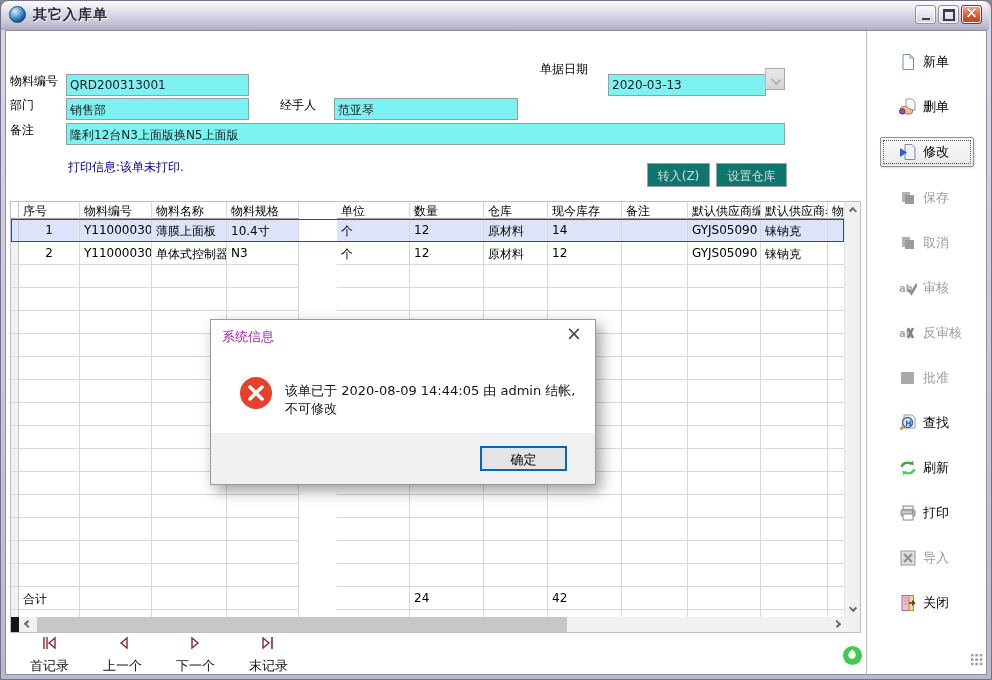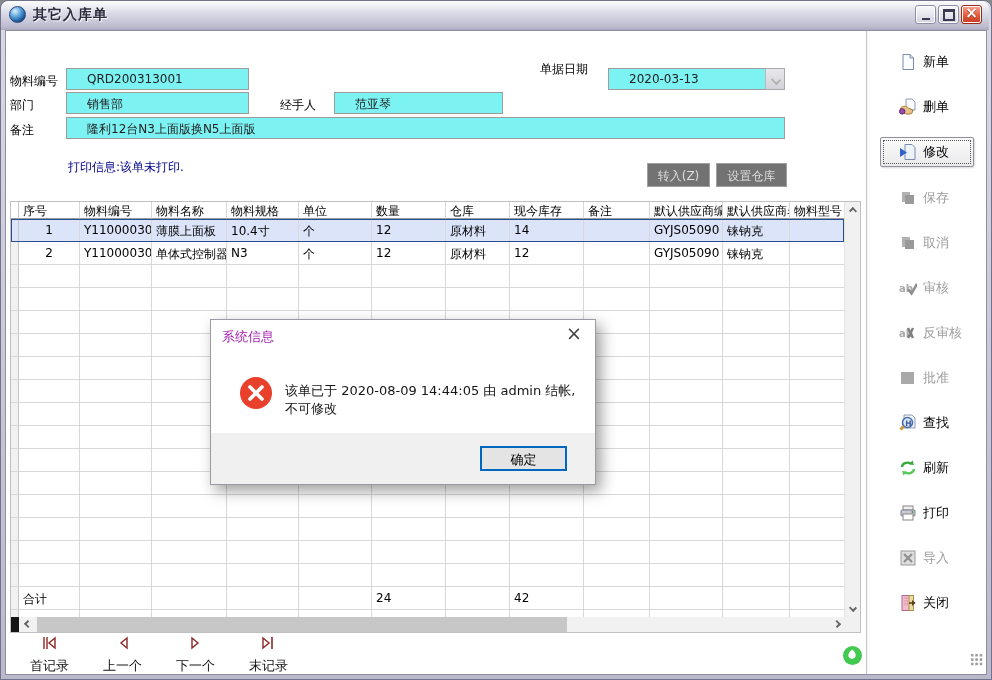--- a/index.html
+++ b/index.html
@@ -23,38 +23,38 @@
     font-size:11px;color:#3a3a55;box-shadow:inset 0 0 0 1px #fff;}
   .wbtn.min::after{content:"";width:8px;height:2px;background:#3a3a55;margin-top:8px;}
   .wbtn.max::after{content:"";width:8px;height:7px;border:2px solid #3a3a55;border-top-width:3px;}
   .wbtn.close{background:linear-gradient(#f4a894,#e25a3a 55%,#c83a22);border-color:#9c2a18;color:#fff;}
   .wbtn.close::after{content:"×";font-size:15px;font-weight:bold;line-height:1;margin-top:-2px;text-shadow:0 1px 0 #902a18;}
   
   .client{position:absolute;left:4px;right:4px;top:29px;bottom:4px;background:#fff;
     border:1px solid #8f8fa2;}
   .lbl{position:absolute;font-size:12px;color:#000;white-space:nowrap;}
   .fld{position:absolute;height:22px;background:#7df2f2;border:1px solid #9c9c9c;
-    font-size:12px;color:#222;padding:3px 20px 0;white-space:nowrap;overflow:hidden;}
+    font-size:12px;color:#222;padding:3px 3px 0;white-space:nowrap;overflow:hidden;margin-top:6px;}
   .combo-arrow{position:absolute;width:20px;height:22px;background:linear-gradient(#e8e8ec,#d2d2d8);
     border:1px solid #aaa;border-left:1px solid #b8b8b8;}
   .combo-arrow::after{content:"";position:absolute;left:6px;top:7px;width:6px;height:6px;
     border-right:2px solid #b0b0b0;border-bottom:2px solid #b0b0b0;transform:rotate(45deg) scaleY(.8);}
   .printinfo{position:absolute;left:62px;top:128px;font-size:12px;color:#00008b;}
-  .graybtn{position:absolute;height:24px;background:#737373;border:1px solid #a0a0a0;
+  .graybtn{position:absolute;height:24px;background:#0f766e;border:1px solid #a0a0a0;
     color:#dedede;font-size:12px;text-align:center;padding-top:4px;}
   
   .grid{position:absolute;left:4px;top:170px;width:851px;height:432px;background:#fff;
     border:1px solid #c0c0c0;font-size:12px;}
   .grid-rows{position:absolute;left:0;top:0;right:16px;bottom:15px;overflow:hidden;}
   .gr{display:flex;height:23px;}
   .gr .gc{border-right:1px solid #d8d8d8;border-bottom:1px solid #d8d8d8;
     padding:4px 4px 0;white-space:nowrap;overflow:hidden;flex:none;}
   .gi{width:8px;background:#f1f1f1;border-right:1px solid #c6c6c6 !important;padding:0 !important;}
   .c1{width:61px;text-align:center;}
-  .c2{width:72px;} .c3{width:75px;} .c4{width:72px;} .c5{width:73px;} .c6{width:74px;}
+  .c2{width:72px;} .c3{width:75px;} .c4{width:72px;} .c5{width:73px;margin-left:38px;} .c6{width:74px;}
   .c7{width:64px;} .c8{width:74px;} .c9{width:66px;} .c10{width:73px;} .c11{width:67px;} .c12{width:55px;}
   .ghead{height:17px;}
   .ghead .gc{padding-top:1px;border-bottom:1px solid #9c9c9c;text-align:left;background:#fff;}
   .gr.sel .gc{background:#dbe4f8;}
   .gr.sel{outline:1px solid #2a4d8f;outline-offset:-1px;}
   
   .vscroll{position:absolute;top:0;right:0;bottom:15px;width:16px;background:#f1f1f1;border-left:1px solid #e3e3e3;}
   .chev{position:absolute;left:5px;width:6px;height:6px;border-left:2px solid #666;border-top:2px solid #666;}
   .chev.up{top:6px;transform:rotate(45deg) scaleY(.9);}
   .chev.down{bottom:6px;transform:rotate(-135deg) scaleY(.9);}
@@ -113,21 +113,21 @@
 
     <span class="lbl" style="left:4px;top:42px">物料编号</span>
     <div class="fld" style="left:60px;top:37px;width:183px">QRD200313001</div>
     <span class="lbl" style="left:534px;top:30px">单据日期</span>
     <div class="fld" style="left:602px;top:37px;width:158px">2020-03-13</div>
     <span class="combo-arrow" style="left:759px;top:37px"></span>
 
     <span class="lbl" style="left:4px;top:66px">部门</span>
     <div class="fld" style="left:60px;top:61px;width:183px">销售部</div>
     <span class="lbl" style="left:274px;top:66px">经手人</span>
-    <div class="fld" style="left:328px;top:61px;width:169px">范亚琴</div>
+    <div class="fld" style="left:328px;top:61px;width:184px">范亚琴</div>
 
     <span class="lbl" style="left:4px;top:91px">备注</span>
     <div class="fld" style="left:60px;top:86px;width:719px">隆利12台N3上面版换N5上面版</div>
 
     <span class="printinfo">打印信息:该单未打印.</span>
 
     <div class="graybtn" style="left:641px;top:132px;width:63px">转入(Z)</div>
     <div class="graybtn" style="left:710px;top:132px;width:71px">设置仓库</div>
 
     <div class="grid">

